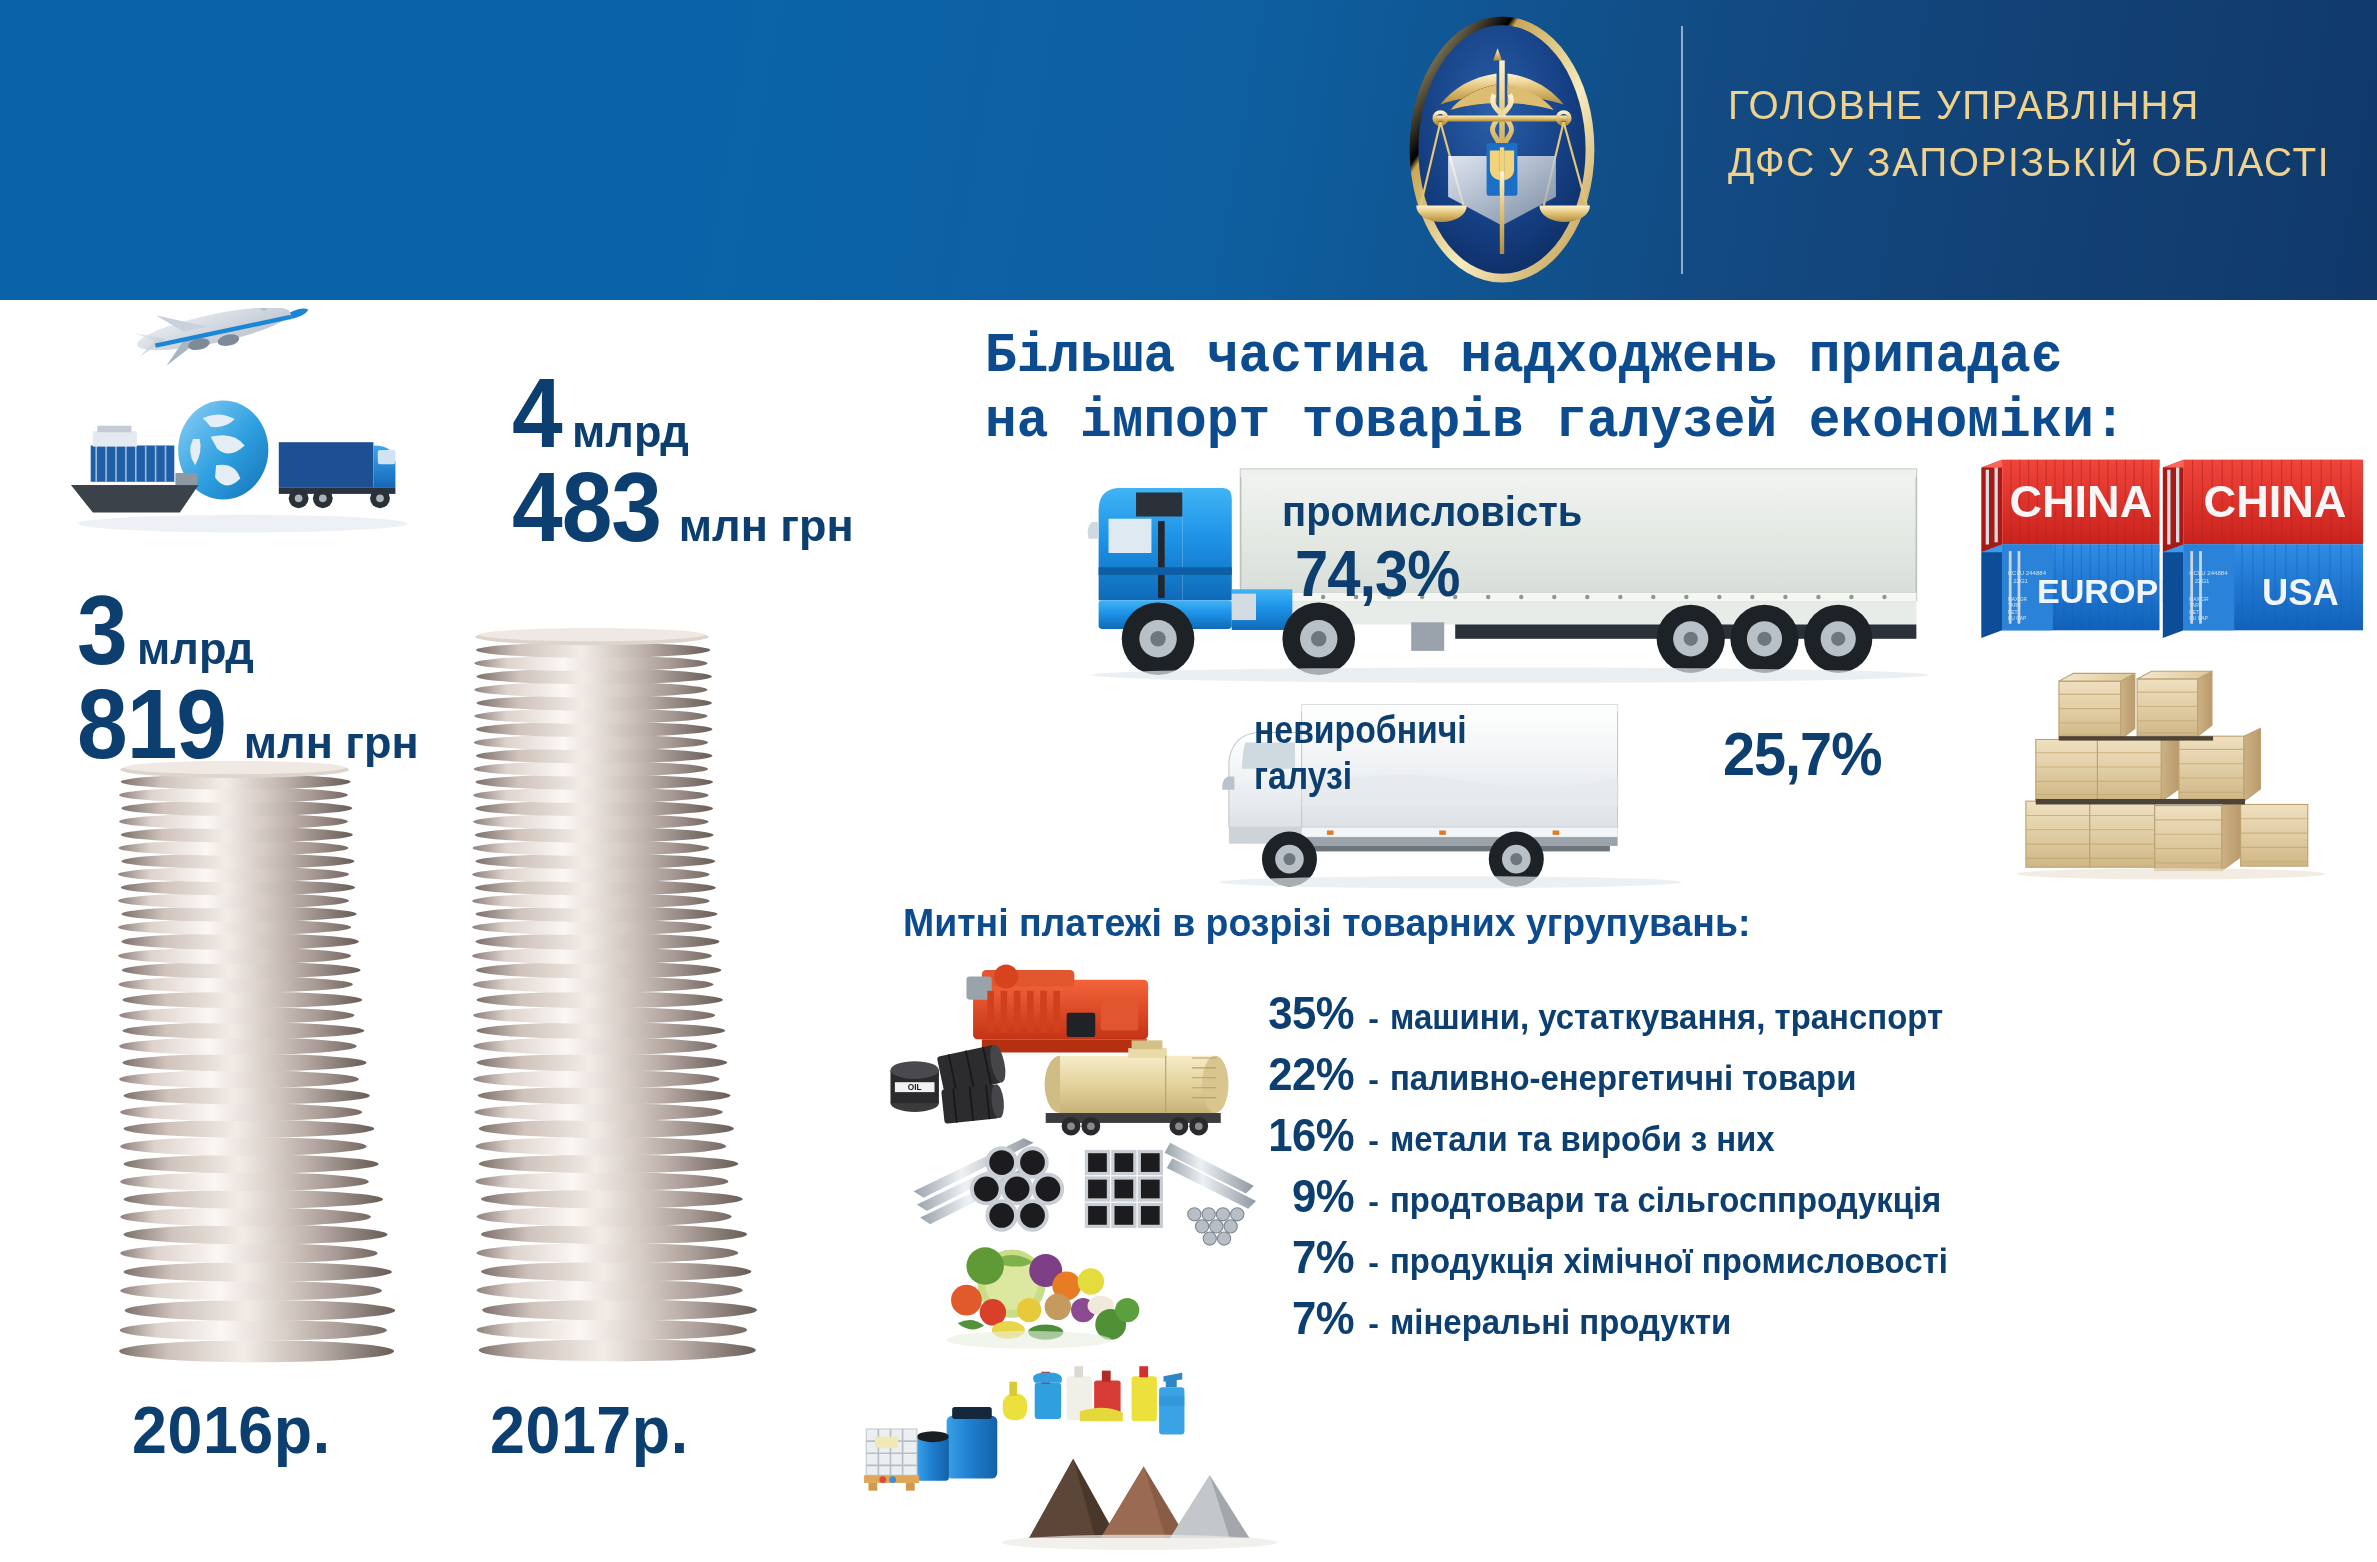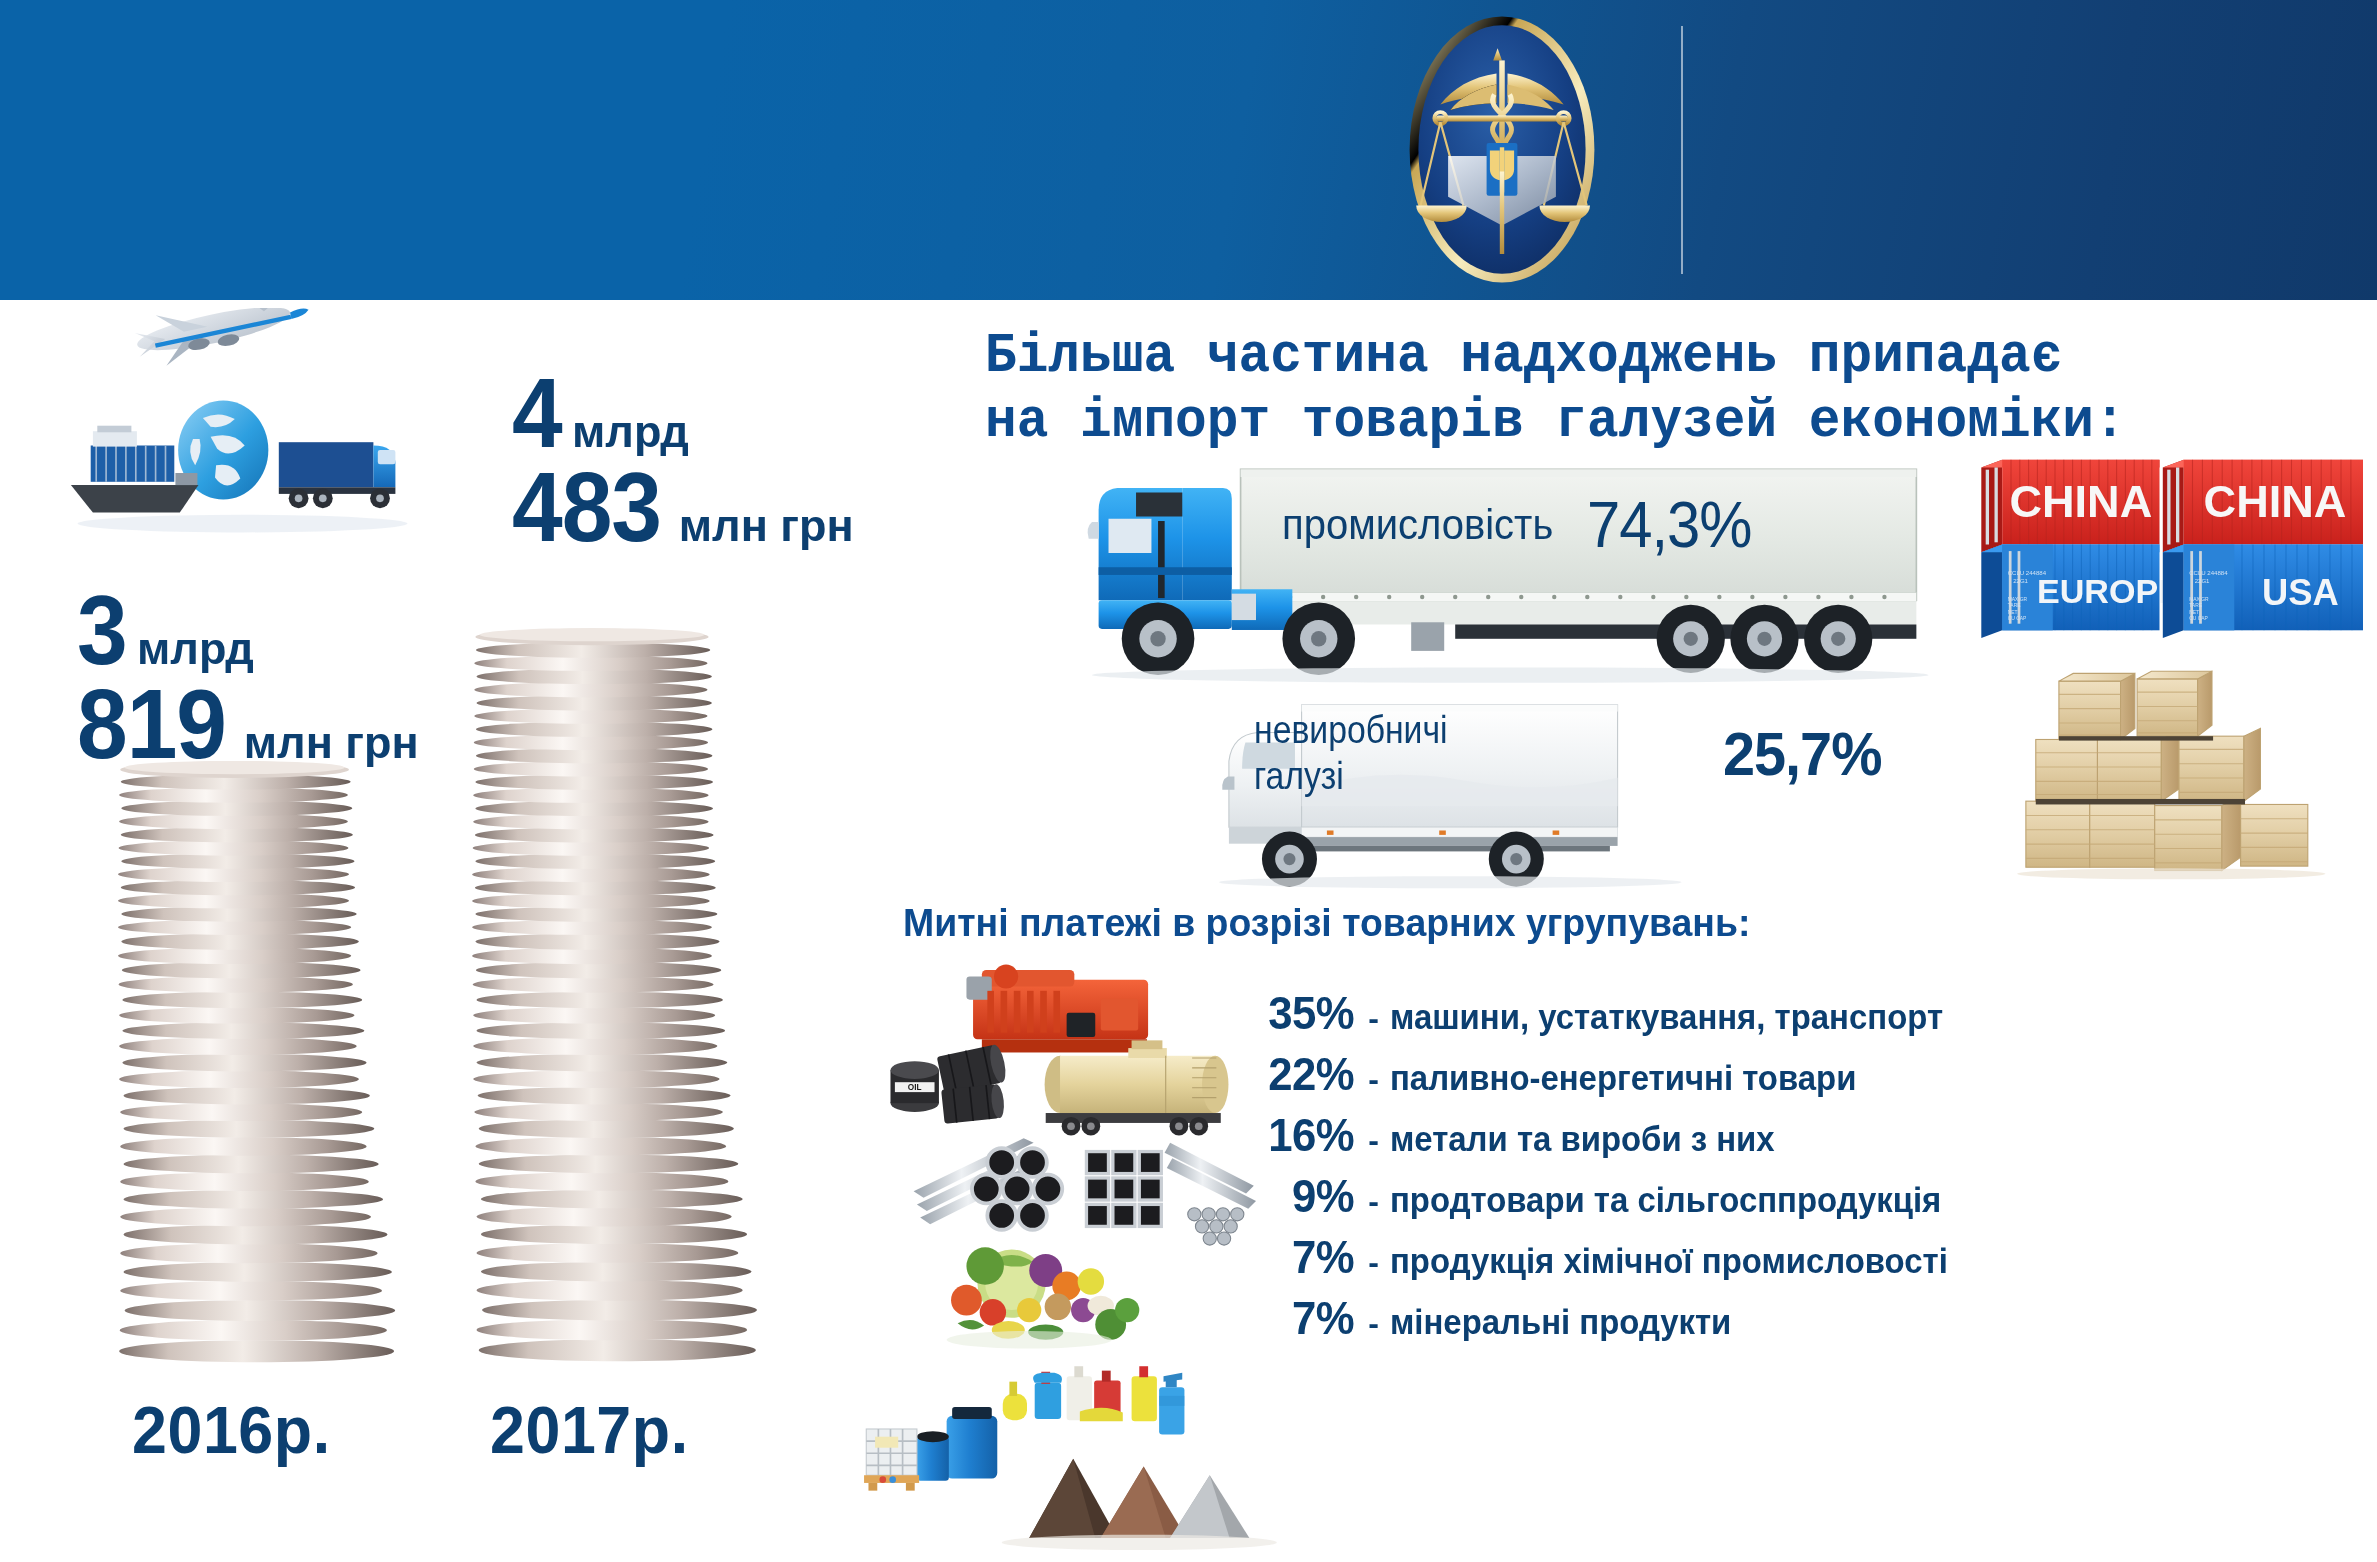--- a/index.html
+++ b/index.html
@@ -72,22 +72,22 @@
     white-space:nowrap; line-height:1.18;
   }
   .sec1-head{ left:985px; top:325px; font-size:55px;font-family:Liberation Mono, monospace; }
   .sec1-head div{ transform:scaleX(.96); transform-origin:left center; }
   .sec2-head{ left:903px; top:900px; font-size:39px; transform:scaleX(.96); transform-origin:left center;}
 
   .truck-big{ position:absolute; left:1070px; top:457px; width:908px; height:237px; }
   .truck-small{ position:absolute; left:1219px; top:696px; width:512px; height:193px; }
 
   .trailer-label{
-    position:absolute; color:#0c3f70; font-weight:400; white-space:nowrap;
-    display:flex; align-items:center;
+    position:absolute; color:#0c3f70; font-weight:700; white-space:nowrap;
+    display:flex; align-items:flex-start;flex-direction:column;
   }
   .tl-big{ left:1282px; top:487px; }
   .tl-big .word{ font-size:43px; transform:scaleX(.93); transform-origin:left center;}
   .tl-big .pct{ font-size:65px; margin-left:13.2px; letter-spacing:-1.1px; transform:scaleX(.92); transform-origin:left center;}
   .tl-small{ left:1254px; top:707px; font-size:39px; line-height:1.18; }
   .tl-small div{ transform:scaleX(.93); transform-origin:left center; }
   .pct-small{
     position:absolute; left:1723px; top:718px; font-size:62px; font-weight:700;
     color:#0c3f70; letter-spacing:-1.1px; transform:scaleX(.93); transform-origin:left center;
   }
@@ -173,20 +173,24 @@
       <rect x="256" y="246" width="8" height="82" fill="#f2d27a"></rect>
       <path d="M238 252 v34 c0 12 8 18 18 20 v-54 z" fill="#f2d27a"></path>
       <path d="M282 252 v34 c0 12 -8 18 -18 20 v-54 z" fill="#f2d27a"></path>
 
       <rect x="256" y="290" width="8" height="150" fill="url(#goldFlat)"></rect>
     </svg>
   </div>
 
   <div class="divider"></div>
 
+  <div class="org-block">
+    <div class="org-line">ГОЛОВНЕ УПРАВЛІННЯ</div>
+    <div class="org-line">ДФС У ЗАПОРІЗЬКІЙ ОБЛАСТІ</div>
+  </div>
 </div>
 
 <div class="logistics">
   <svg width="363" height="231" viewBox="0 0 660 420">
     <defs>
       <linearGradient id="planeB" x1="0" y1="0" x2="1" y2="1">
         <stop offset="0%" stop-color="#e9edf2"></stop>
           <stop offset="100%" stop-color="#b9c2cd"></stop>
       </linearGradient>
       <linearGradient id="globeG" x1="0" y1="0" x2="1" y2="1">

